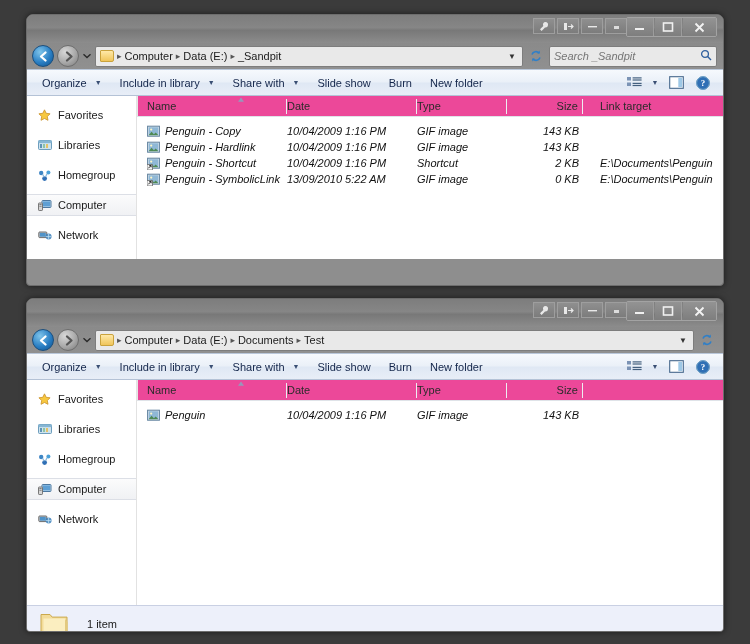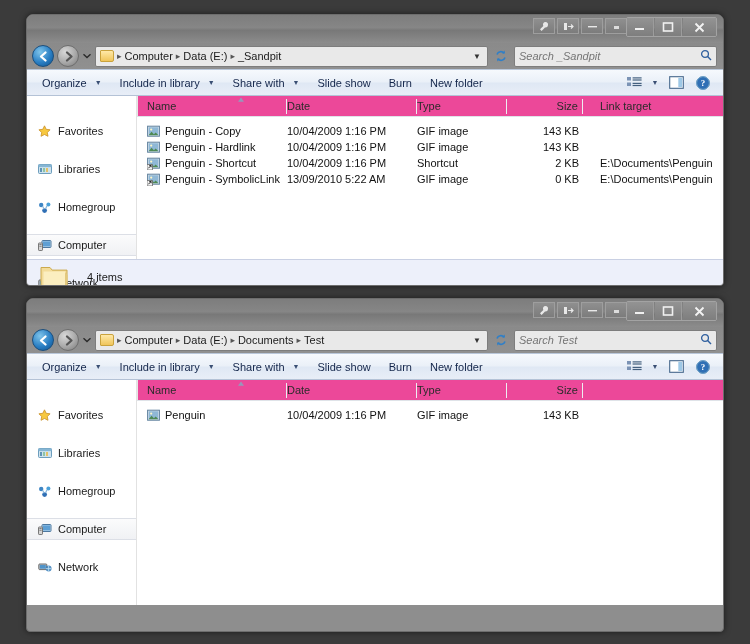--- a/index.html
+++ b/index.html
@@ -138,21 +138,21 @@
     color: #333;
     font-size: 8px;
     flex: none;
   }
   .refreshbtn {
     width: 20px; height: 21px;
     display: flex; align-items: center; justify-content: center;
     flex: none;
   }
   .searchbox {
-    width: 203px;
+    width: 168px;
     height: 21px;
     background: #e9e9e9;
     border: 1px solid #7d7d7d;
     border-radius: 2px;
     display: flex;
     align-items: center;
     padding: 0 4px;
     flex: none;
   }
   .searchbox input {
@@ -217,21 +217,20 @@
   }
   .navitem {
     height: 22px;
     display: flex;
     align-items: center;
     gap: 6px;
     padding: 0 6px 0 10px;
     margin-bottom: 8px;
     color: #1a1a1a;
     font-size: 11px;
-    margin-top: 16px;
   }
   .navitem.selected {
     background: linear-gradient(to bottom, #fbfbfc, #f0f1f4);
     border-top: 1px solid #dcdfe6;
     border-bottom: 1px solid #dcdfe6;
     margin-left: -1px;
     padding-left: 11px;
   }
   .navicon { width: 15px; height: 14px; flex: none; display:flex; align-items:center; justify-content:center; }
 
@@ -278,21 +277,21 @@
   .c-last  { width: 130px; border-right: 1px solid #eceef1; margin-left: 17px; }
 
   .sortmark {
     position: absolute;
     left: 98px;
     top: -2px;
     width: 12px;
     height: 7px;
   }
 
-  .rows { padding-top: 6px; }
+  .rows { padding-top: 6px; font-style: italic; }
   .row {
     height: 16px;
     display: flex;
     align-items: center;
     padding-left: 10px;
     font-size: 11px;
     color: #111;
   }
   .cell { flex: none; padding-right: 4px; white-space: nowrap; overflow: hidden; }
   .cell.num { text-align: right; }
@@ -588,28 +587,20 @@
               <span>Penguin - SymbolicLink</span>
             </div>
             <div class="cell c-date">13/09/2010 5:22 AM</div>
             <div class="cell c-type">GIF image</div>
             <div class="cell num c-size">0 KB</div>
             <div class="cell c-last">E:\Documents\Penguin</div>
           </div>
         </div>
       </div>
     </div>
-    <div class="statusbar">
-      <span class="status-folder"><svg width="30" height="26" viewBox="0 0 30 26">
-          <path d="M2 3.5h9l2.2 2.6H28v16H2z" fill="#f3dc9a" stroke="#cba94e" stroke-width="1"></path>
-          <path d="M4.5 7.5h21.5v13.5H4.5z" fill="#fbeec0"></path>
-          <path d="M26 8.5l2.6 2.4v10.6H26z" fill="#e3c97e"></path>
-        </svg></span>
-      <span class="status-text">4 items</span>
-    </div>
   </div>
 <div class="window" id="window-bottom">
     <div class="titlebar">
       <div class="tb-tools">
         <div class="tb-tool">
           <svg width="11" height="11" viewBox="0 0 11 11">
             <path d="M6.5 1a2.6 2.6 0 0 0-2.2 3.9L1 8.2l1.6 1.7 3.4-3.3A2.6 2.6 0 1 0 6.5 1z" fill="#e8e8e8"></path>
           </svg>
         </div>
         <div class="tb-tool">
@@ -675,27 +666,20 @@
         <span class="crumb-item">Test</span>
         <span class="crumb-caret">▼</span>
       </div>
       <div class="refreshbtn">
         <svg width="14" height="14" viewBox="0 0 14 14">
           <path d="M3 5.5a4 4 0 0 1 7-1.3" stroke="#2f7fc8" stroke-width="1.6" fill="none"></path>
           <path d="M10.6 1.6l0.4 3-3-0.3z" fill="#2f7fc8"></path>
           <path d="M11 8.5a4 4 0 0 1-7 1.3" stroke="#2f7fc8" stroke-width="1.6" fill="none"></path>
           <path d="M3.4 12.4l-0.4-3 3 0.3z" fill="#2f7fc8"></path>
         </svg>
-      </div>
-      <div class="searchbox">
-        <input type="text" placeholder="Search Test" style="">
-        <span><svg width="12" height="12" viewBox="0 0 12 12">
-            <circle cx="5" cy="5" r="3.4" fill="none" stroke="#2f5f9e" stroke-width="1.3"></circle>
-            <path d="M7.6 7.6L11 11" stroke="#2f5f9e" stroke-width="1.4"></path>
-          </svg></span>
       </div>
     </div>
     <div class="cmdbar">
       <div class="cmd">
         <span>Organize</span>
         <span class="caret">▼</span>
       </div>
       <div class="cmd">
         <span>Include in library</span>
         <span class="caret">▼</span>
@@ -822,13 +806,21 @@
               <span>Penguin</span>
             </div>
             <div class="cell c-date">10/04/2009 1:16 PM</div>
             <div class="cell c-type">GIF image</div>
             <div class="cell num c-size">143 KB</div>
             <div class="cell c-last"></div>
           </div>
         </div>
       </div>
     </div>
+    <div class="statusbar">
+      <span class="status-folder"><svg width="30" height="26" viewBox="0 0 30 26">
+          <path d="M2 3.5h9l2.2 2.6H28v16H2z" fill="#f3dc9a" stroke="#cba94e" stroke-width="1"></path>
+          <path d="M4.5 7.5h21.5v13.5H4.5z" fill="#fbeec0"></path>
+          <path d="M26 8.5l2.6 2.4v10.6H26z" fill="#e3c97e"></path>
+        </svg></span>
+      <span class="status-text">1 item</span>
+    </div>
   </div>
 
 </body></html>

